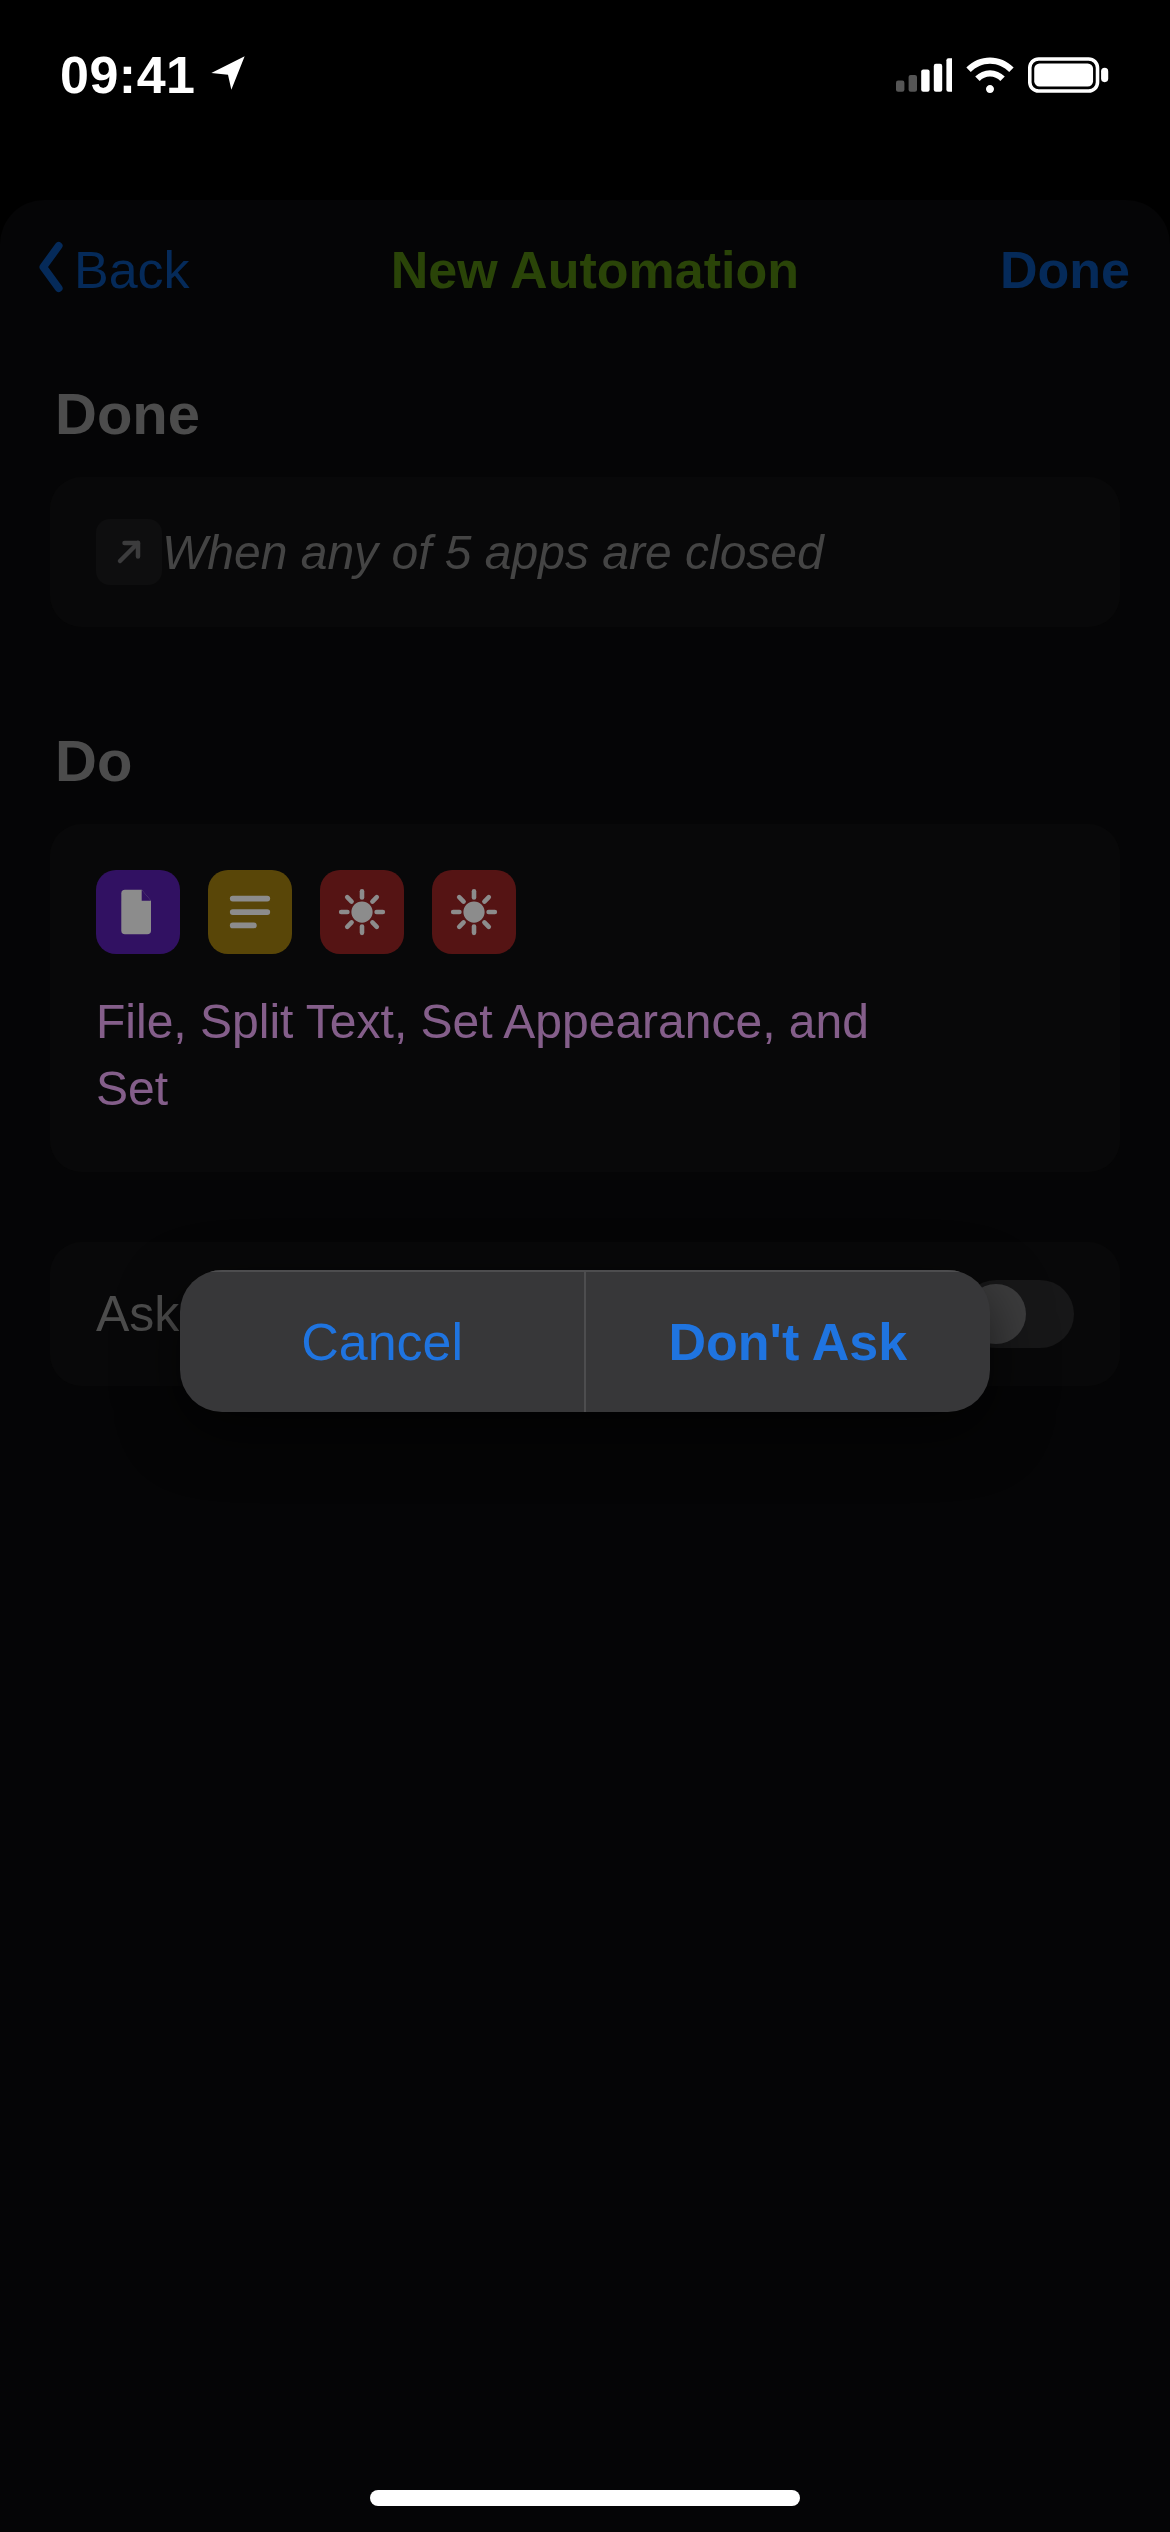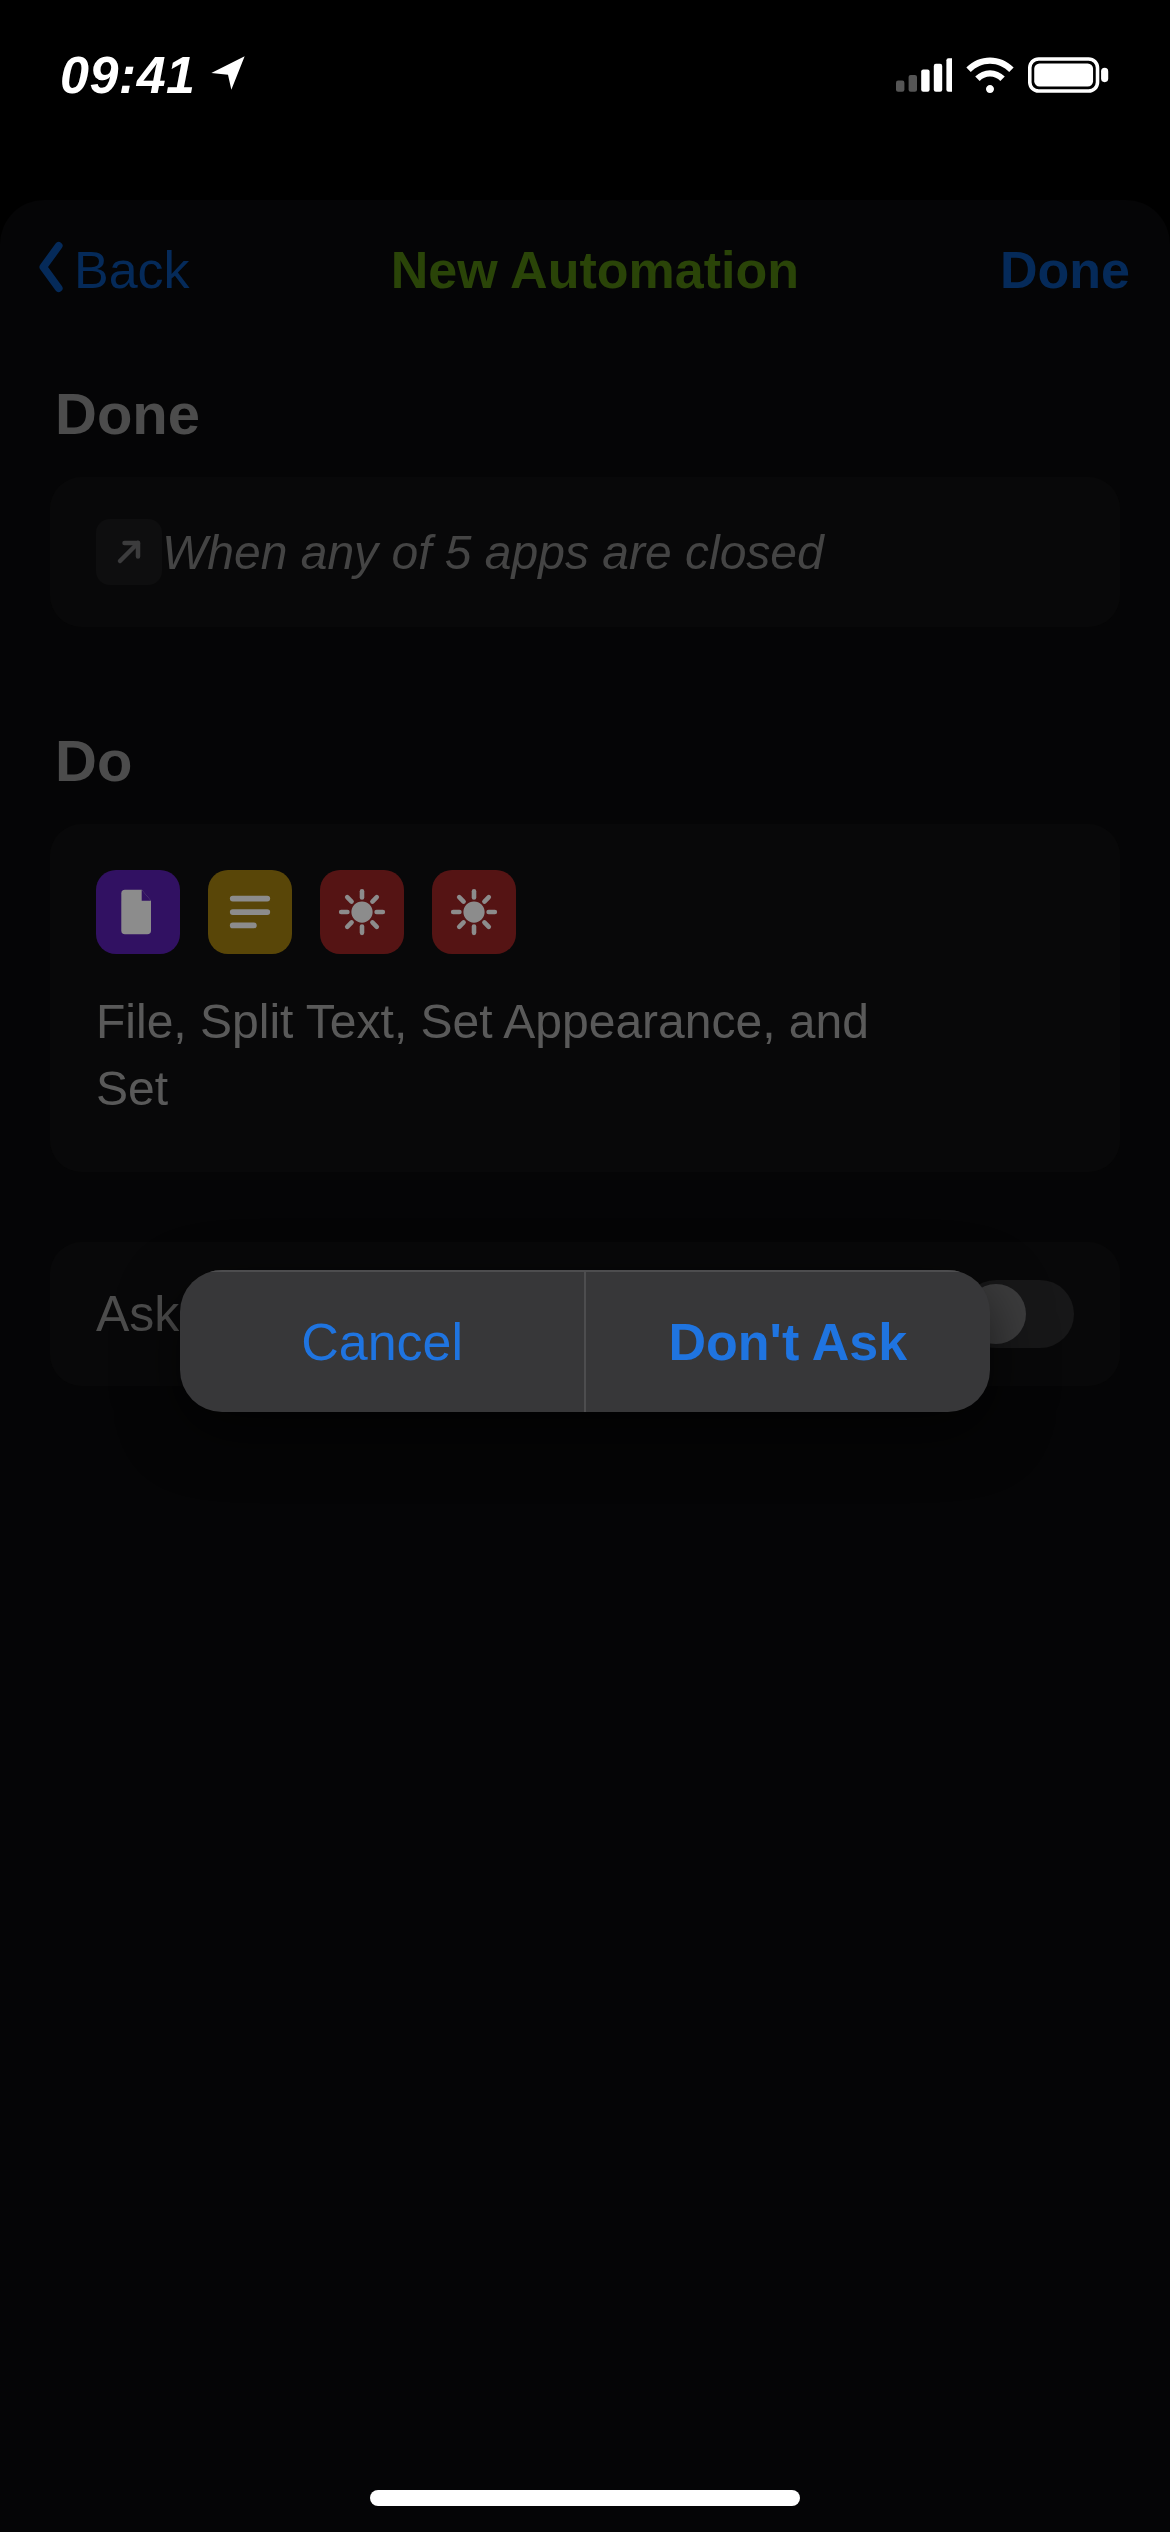--- a/index.html
+++ b/index.html
@@ -13,21 +13,21 @@
   
   .status-bar {
     width: 100%;
     height: 150px;
     display: flex;
     align-items: center;
     justify-content: space-between;
     padding: 0 60px;
   }
   .status-left { display: flex; align-items: center; gap: 12px; }
-  .status-time { font-size: 52px; font-weight: 600; letter-spacing: 0.5px; font-style: italic; }
+  .status-time { font-size: 52px; font-weight: 600; letter-spacing: 0.5px; }
   .status-right { display: flex; align-items: center; gap: 12px; }
   .status-right svg { display: block; }
 
   .sheet {
     position: absolute;
     top: 200px;
     left: 0; right: 0;
     bottom: 0;
     background: #0a0a0b;
     border-top-left-radius: 44px;
@@ -84,21 +84,21 @@
   .action-icon {
     width: 84px; height: 84px;
     border-radius: 20px;
     display:flex; align-items:center; justify-content:center;
   }
   .ic-purple { background: #5a1fb3; }
   .ic-yellow { background: #a38010; }
   .ic-red    { background: #9c2526; }
   .do-text {
     font-size: 48px;
-    color: #a3a3a3;
+    color: #f0abfc;
     line-height: 1.4;
     max-width: 780px;
   }
 
   .ask-row {
     margin: 60px 50px 0 50px;
     background: #101011;
     border-radius: 32px;
     padding: 38px 46px;
     display: flex;

